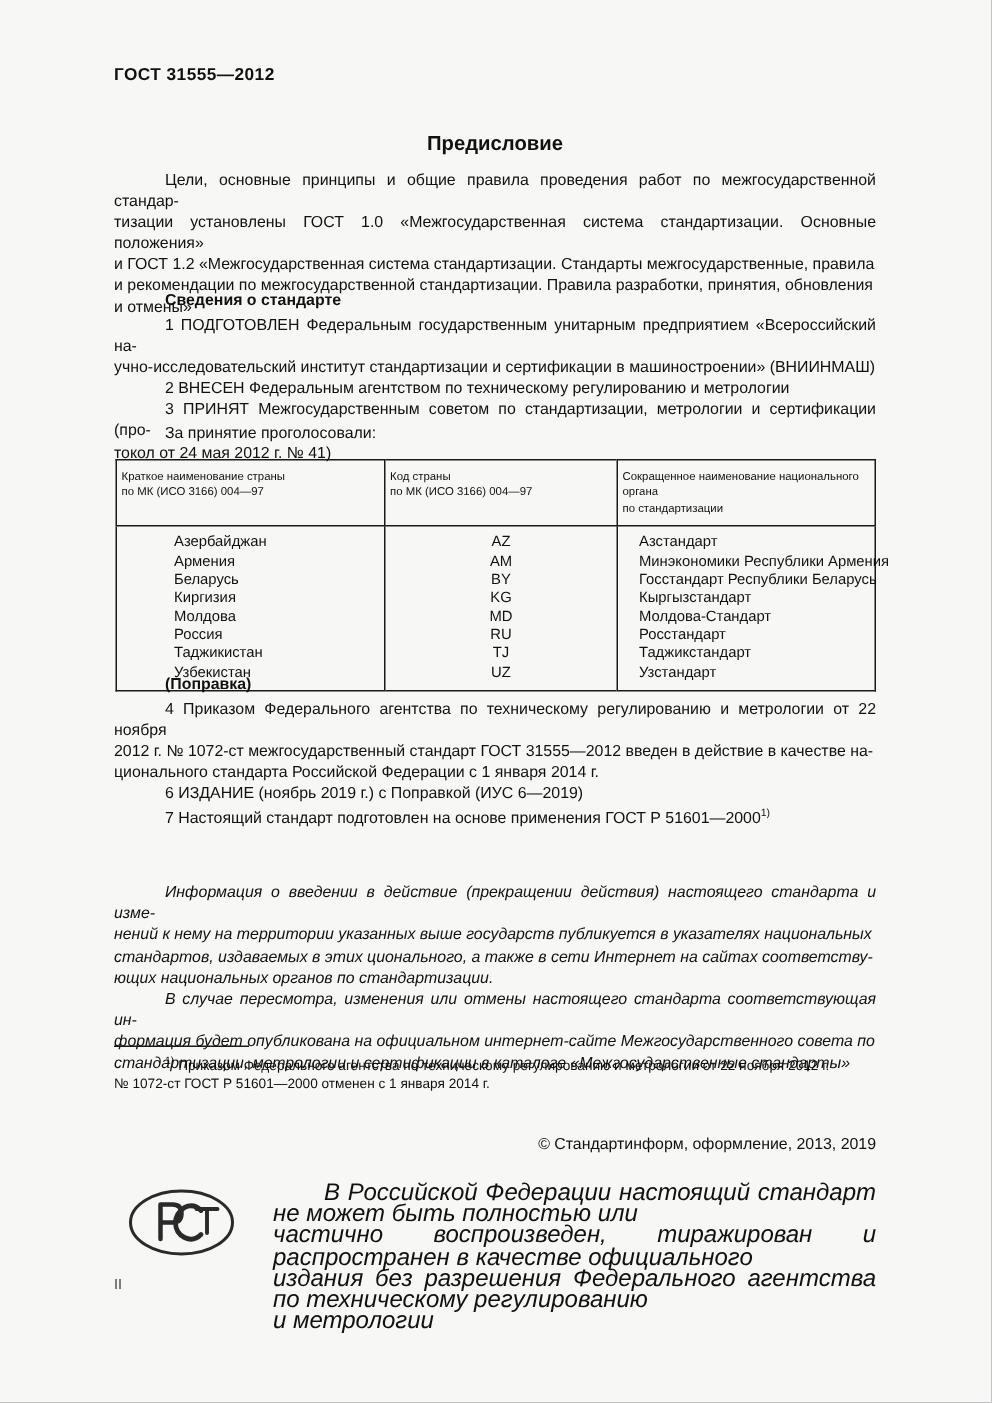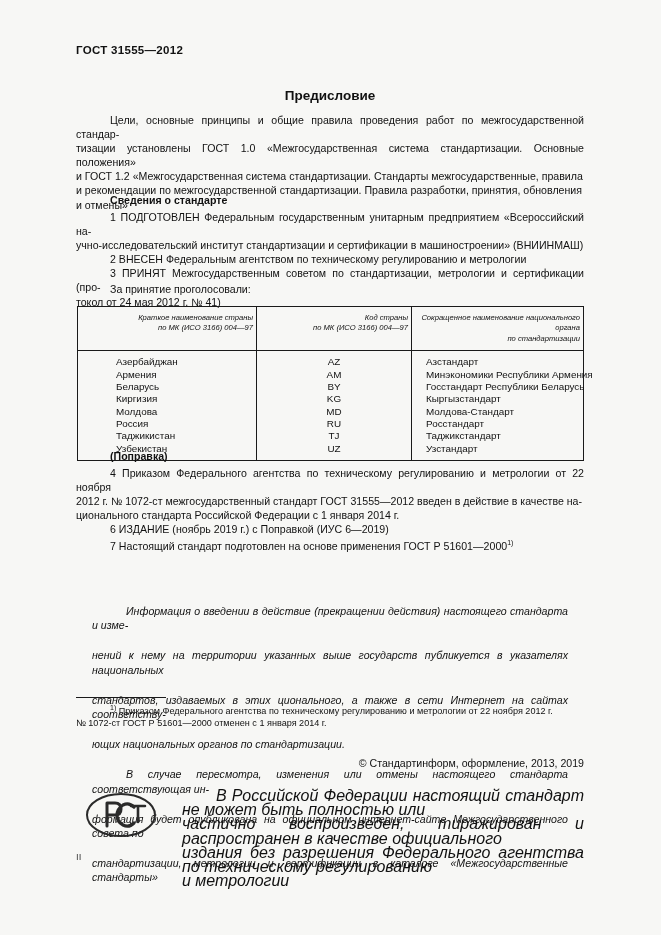--- a/index.html
+++ b/index.html
@@ -55,21 +55,21 @@
     font-weight: bold;
     margin: 0;
     text-indent: 34px;
   }
 
   .italic {
     font-style: italic;
     font-size: 10.6px;
     line-height: 14.2px;
     text-align: justify;
-    margin: 16px;
+    margin: 0;
   }
   .italic.indent { text-indent: 34px; }
 
   
   #intro-para { position: absolute; left: 76px; top: 113px; width: 508px; }
   #info-label { position: absolute; left: 76px; top: 194px; }
   #items-1-3   { position: absolute; left: 76px; top: 210px; width: 508px; }
   #vote-label  { position: absolute; left: 76px; top: 283px; text-align: center; }
 
   
@@ -89,23 +89,22 @@
     border-right: 1.4px solid #1a1a1a;
     padding: 0;
     vertical-align: top;
   }
   table.votes th:last-child, table.votes td:last-child { border-right: none; margin-top: 24px; }
   table.votes thead th {
     border-bottom: 1.4px solid #1a1a1a;
     font-size: 7.6px;
     font-weight: normal;
     line-height: 10.4px;
-    text-align: right;
+    text-align: left;
     padding: 6px 3px 6px 3px;
-    font-style: italic;
   }
   table.votes tbody td {
     font-size: 9.9px;
     line-height: 12.35px;
     padding: 0;
   }
   table.votes tbody td.first-pad { padding-top: 5px; padding-bottom: 5px; }
   .cell-line { white-space: nowrap; }
   .col-country { width: 172px; padding-left: 38px !important; }
   .col-code    { width: 148px; text-align: center; }

